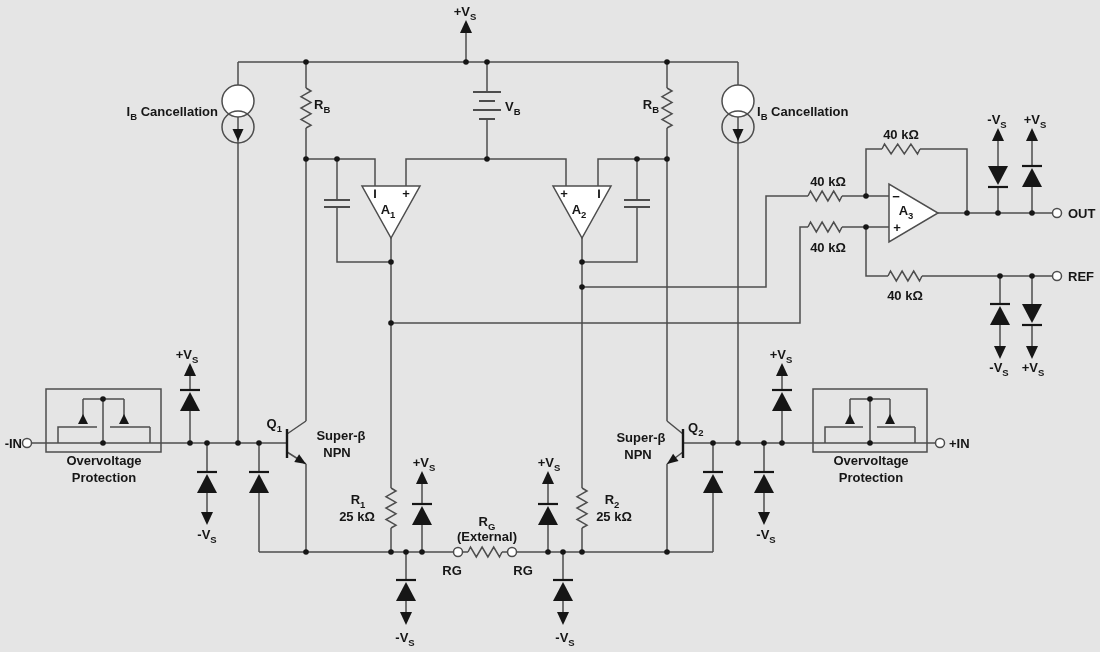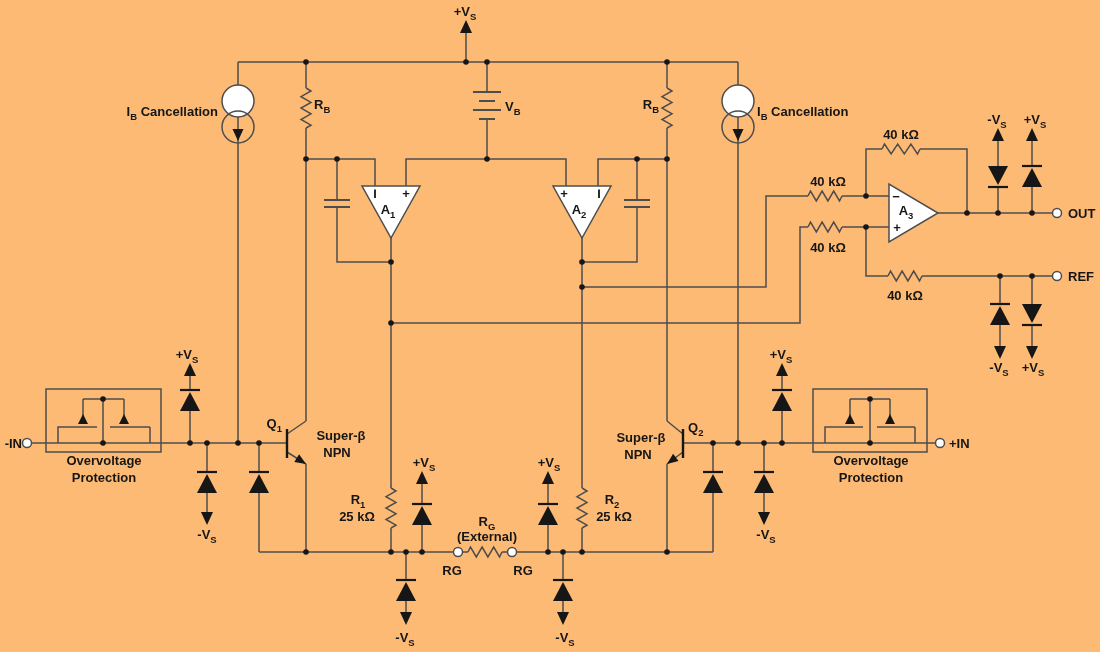--- a/index.html
+++ b/index.html
@@ -1,16 +1,16 @@
 <!DOCTYPE html>
 <html><head>
 <meta charset="utf-8">
 <style>
   html,body{margin:0;padding:0;background:#ffffff;}
-  .stage{position:relative;width:1100px;height:652px;background:#fdba74;overflow:hidden;}
+  .stage{position:relative;width:1100px;height:652px;background:#e5e5e5;overflow:hidden;}
   svg{display:block;}
   .wire{fill:none;stroke:#4d4d4d;stroke-width:1.5;}
   .thin{fill:none;stroke:#4d4d4d;stroke-width:1.5;}
   .plate{fill:none;stroke:#4d4d4d;stroke-width:1.8;}
   .body{fill:#ffffff;stroke:#4d4d4d;stroke-width:1.5;}
   .boxr{fill:none;stroke:#4d4d4d;stroke-width:1.5;}
   .fillk{fill:#161616;stroke:none;}
   .bar{fill:none;stroke:#161616;stroke-width:2.2;}
   .dot{fill:#161616;stroke:none;}
   .term{fill:#ffffff;stroke:#4d4d4d;stroke-width:1.5;}

